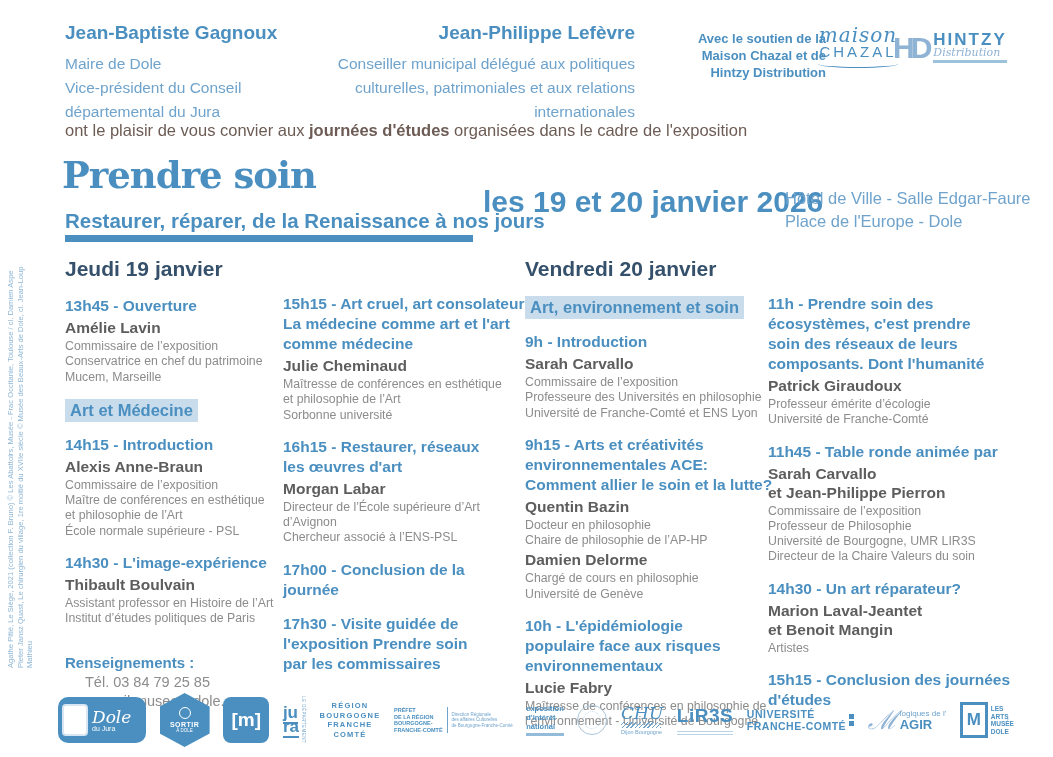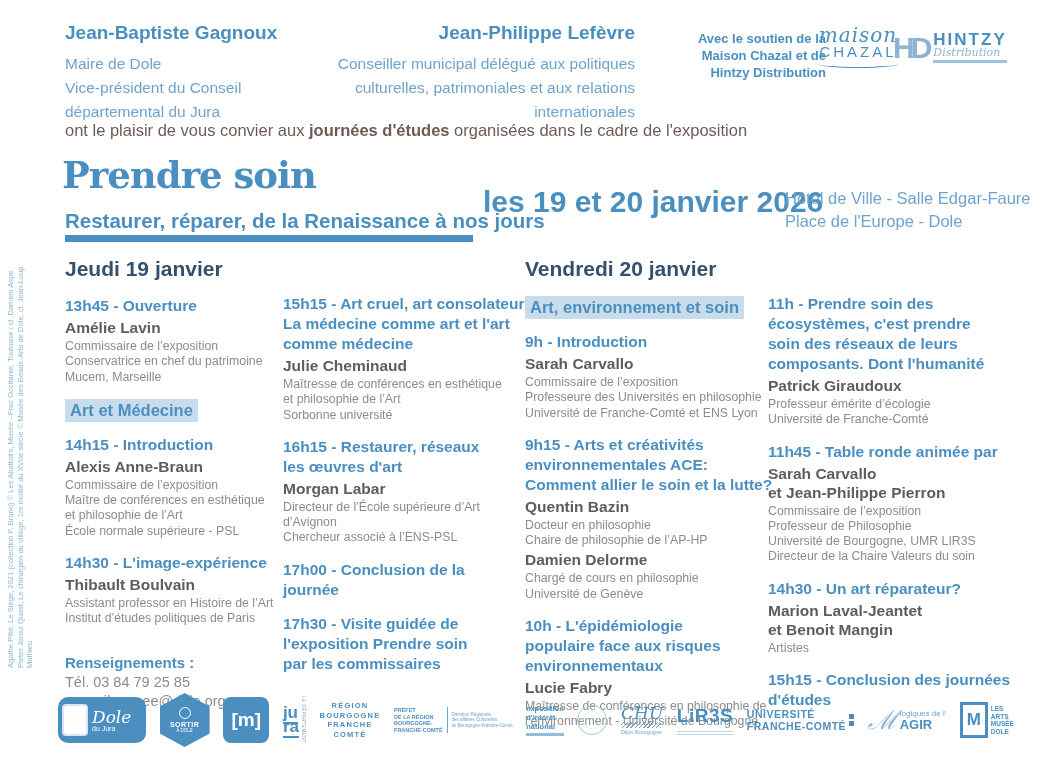--- a/index.html
+++ b/index.html
@@ -66,21 +66,21 @@
   .session{margin-bottom:14px;}
   .s-title{font-size:15.5px;font-weight:bold;color:var(--accent);line-height:20px;}
   .s-speaker{font-size:15.5px;font-weight:bold;color:var(--name);line-height:19px;margin-top:2px;}
   .s-details{font-size:12.3px;color:var(--gray);line-height:15.3px;margin-top:2px;}
   .theme{display:inline-block;background:var(--hl);color:var(--accent);
     font-size:16.5px;font-weight:bold;padding:2px 5px;margin-bottom:13px;}
 
   
   .contact{margin-top:26px;}
   .contact .c-h{font-size:15px;font-weight:bold;color:var(--accent);line-height:20px;}
-  .contact .c-l{font-size:14.5px;color:var(--gray);line-height:19px;}
+  .contact .c-l{font-size:14.5px;color:var(--gray);line-height:19px;margin-left:20px;}
 
   
   .footer{position:absolute;left:58px;top:690px;width:956px;height:60px;
     display:flex;align-items:center;justify-content:space-between;}
   .lg{color:var(--accent);text-align:center;flex:0 0 auto;}
   .lg-dole{width:88px;height:46px;background:var(--accent);border-radius:10px;display:flex;align-items:center;gap:4px;padding:4px;}
   .lg-dole .sketch{width:26px;height:32px;background:#fff;border-radius:4px;border:2px solid #d7e6f2;}
   .lg-dole .dtxt{color:#fff;text-align:left;}
   .lg-dole .d1{font-family:"DejaVu Serif",serif;font-style:italic;font-size:17px;line-height:16px;}
   .lg-dole .d2{font-size:7px;}

